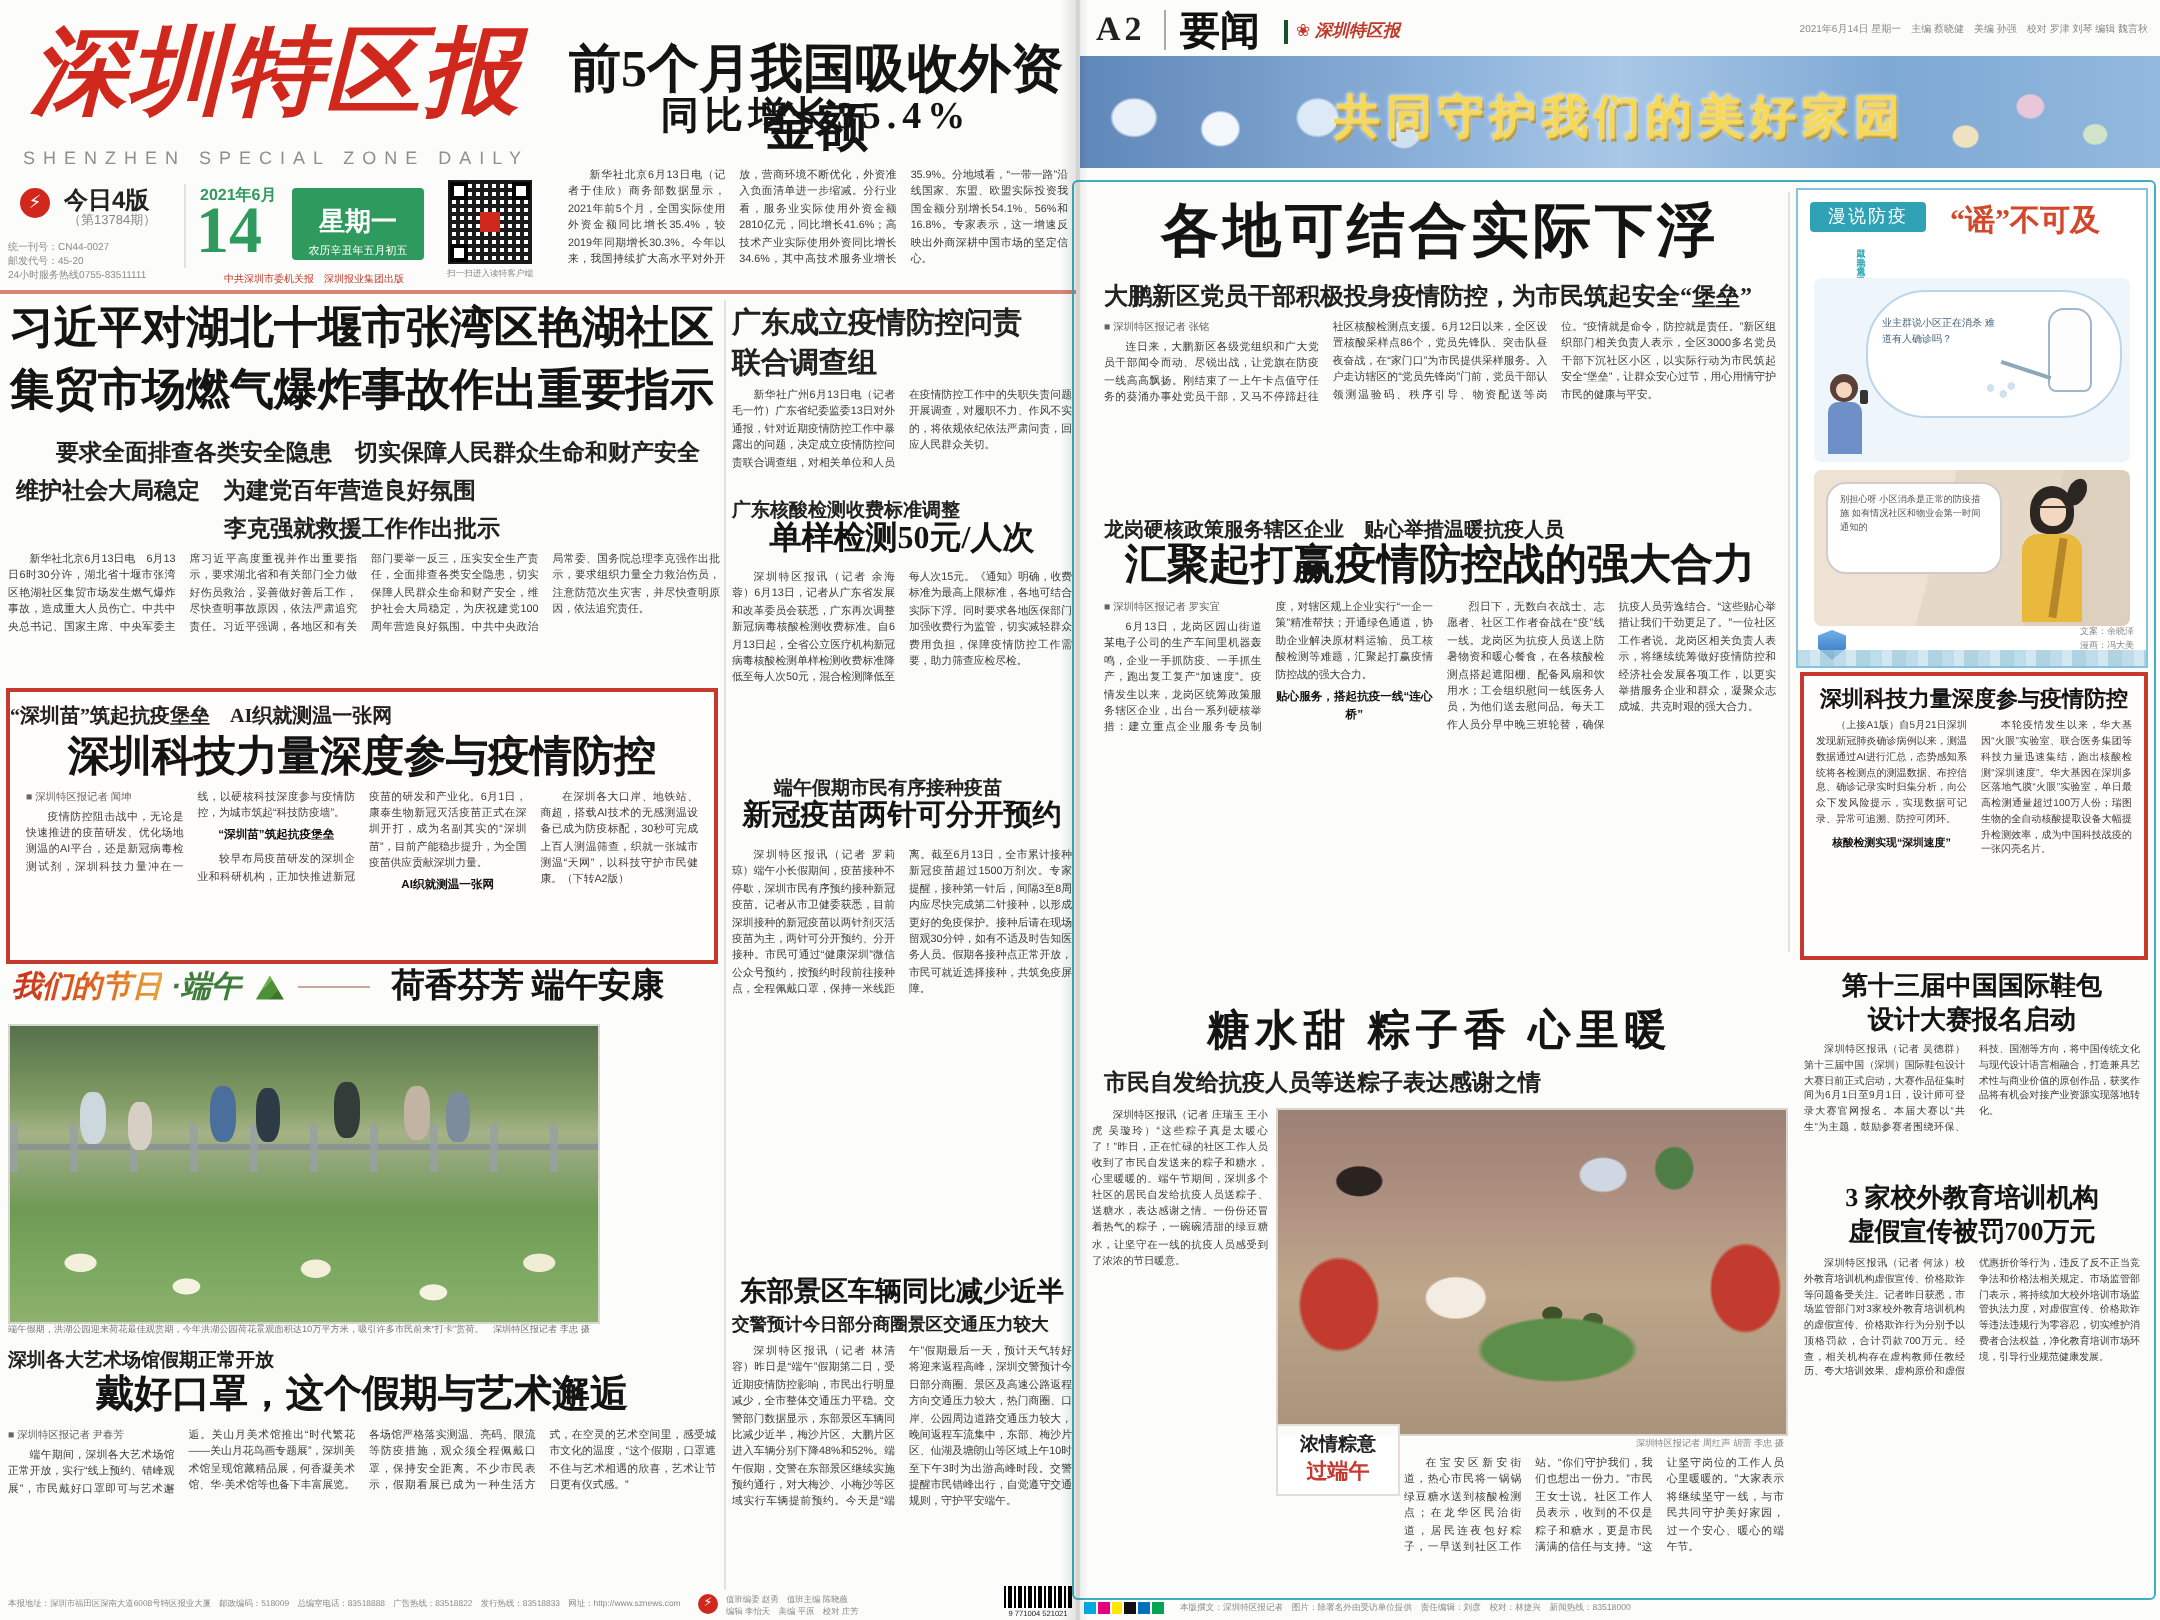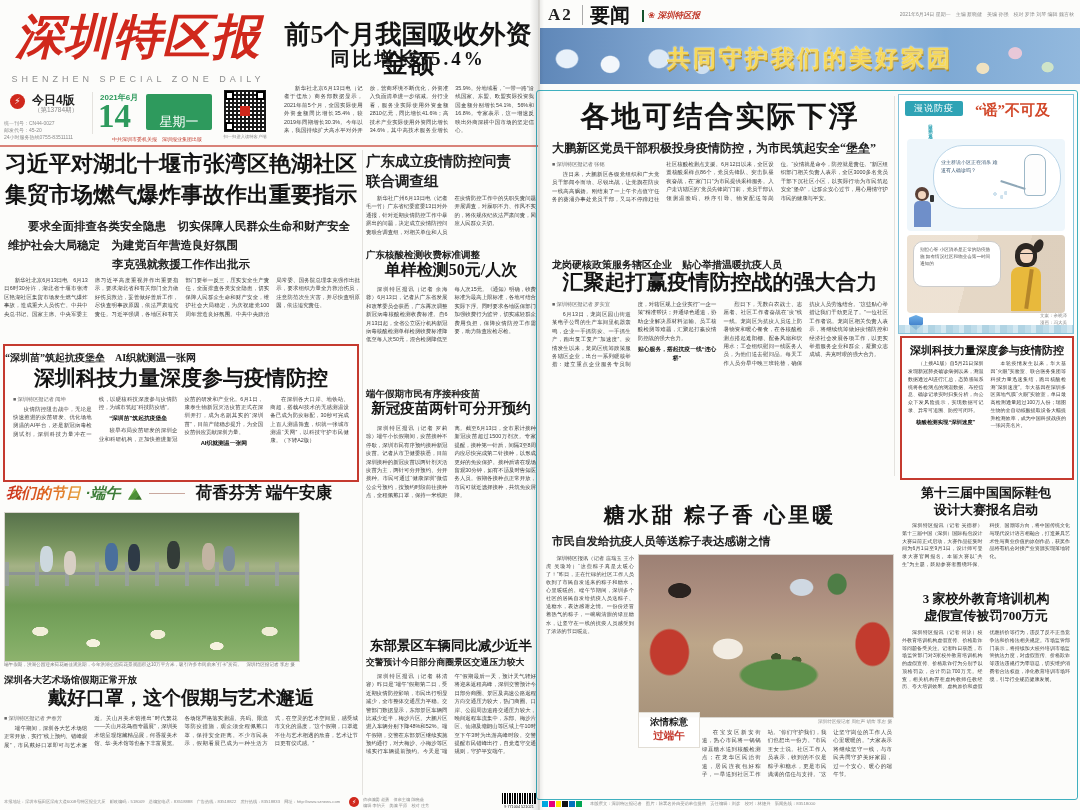--- a/index.html
+++ b/index.html
@@ -45,21 +45,21 @@
   <div class="abs" style="left:32px;top:92px;font-size:12px;font-weight:700;color:#222;">今日4版</div>
   <div class="abs meta" style="left:34px;top:106px;font-size:6.5px;">（第13784期）</div>
   <div class="abs meta" style="left:4px;top:120px;font-size:5px;">统一刊号：CN44-0027</div>
   <div class="abs meta" style="left:4px;top:127px;font-size:5px;">邮发代号：45-20</div>
   <div class="abs meta" style="left:4px;top:134px;font-size:5px;">24小时服务热线0755-83511111</div>
   <div class="abs vline" style="left:92px;top:92px;height:42px;"></div>
 
   <div class="abs" style="left:100px;top:92px;font-size:8px;color:#2e9a5d;font-weight:700;">2021年6月</div>
   <div class="abs" style="left:98px;top:98px;font-size:33px;color:#2e9a5d;font-weight:700;font-family:'Liberation Serif',serif;">14</div>
   <div class="abs greenbox" style="left:146px;top:94px;width:66px;height:36px;border-radius:2px;">
-    <div style="font-size:13px;font-weight:400;margin-top:19px;">星期一</div>
+    <div style="font-size:13px;font-weight:700;margin-top:8px;">星期一</div>
     <div style="font-size:5.5px;margin-top:2px;">农历辛丑年五月初五</div>
   </div>
   <div class="abs" style="left:94px;top:136px;width:126px;font-size:5px;color:#c0392b;text-align:center;">中共深圳市委机关报　深圳报业集团出版</div>
 
   <div class="abs qr" style="left:224px;top:90px;width:42px;height:42px;">
     <i style="left:1px;top:1px;"></i>
       <i style="right:1px;top:1px;"></i>
       <i style="left:1px;bottom:1px;"></i>
     <span style="position:absolute;left:16px;top:16px;width:10px;height:10px;background:#d0281c;"></span>
   </div>
@@ -89,21 +89,21 @@
   <div class="abs bt cols2" style="left:366px;top:194px;width:170px;height:48px;">
       <p>新华社广州6月13日电（记者毛一竹）广东省纪委监委13日对外通报，针对近期疫情防控工作中暴露出的问题，决定成立疫情防控问责联合调查组，对相关单位和人员在疫情防控工作中的失职失责问题开展调查，对履职不力、作风不实的，将依规依纪依法严肃问责，回应人民群众关切。</p>
     </div>
 
   <div class="abs kick" style="left:366px;top:249px;width:170px;font-size:9.5px;">广东核酸检测收费标准调整</div>
   <div class="abs hd" style="left:366px;top:261px;width:170px;font-size:16px;">单样检测50元/人次</div>
   <div class="abs bt cols2" style="left:366px;top:285px;width:170px;height:96px;">
       <p>深圳特区报讯（记者 余海蓉）6月13日，记者从广东省发展和改革委员会获悉，广东再次调整新冠病毒核酸检测收费标准。自6月13日起，全省公立医疗机构新冠病毒核酸检测单样检测收费标准降低至每人次50元，混合检测降低至每人次15元。《通知》明确，收费标准为最高上限标准，各地可结合实际下浮。同时要求各地医保部门加强收费行为监管，切实减轻群众费用负担，保障疫情防控工作需要，助力筛查应检尽检。</p>
     </div>
 
-  <div class="abs kick" style="left:366px;top:388px;width:170px;font-size:9.5px;">端午假期市民有序接种疫苗</div>
+  <div class="abs kick" style="left:387px;top:388px;width:170px;font-size:9.5px;">端午假期市民有序接种疫苗</div>
   <div class="abs hd" style="left:366px;top:400px;width:170px;font-size:14.5px;">新冠疫苗两针可分开预约</div>
   <div class="abs bt cols2" style="left:366px;top:424px;width:170px;height:204px;">
       <p>深圳特区报讯（记者 罗莉琼）端午小长假期间，疫苗接种不停歇，深圳市民有序预约接种新冠疫苗。记者从市卫健委获悉，目前深圳接种的新冠疫苗以两针剂灭活疫苗为主，两针可分开预约、分开接种。市民可通过“健康深圳”微信公众号预约，按预约时段前往接种点，全程佩戴口罩，保持一米线距离。截至6月13日，全市累计接种新冠疫苗超过1500万剂次。专家提醒，接种第一针后，间隔3至8周内应尽快完成第二针接种，以形成更好的免疫保护。接种后请在现场留观30分钟，如有不适及时告知医务人员。假期各接种点正常开放，市民可就近选择接种，共筑免疫屏障。</p>
     </div>
 
   <div class="abs redbox" style="left:3px;top:344px;width:352px;height:134px;">
     <div class="kick" style="margin-top:5px;font-size:10px;">“深圳苗”筑起抗疫堡垒　AI织就测温一张网</div>
     <div class="hd" style="font-size:21px;margin-top:2px;">深圳科技力量深度参与疫情防控</div>
     <div class="bt cols4" style="margin:4px 8px 0;height:72px;">
       <span class="byl">■ 深圳特区报记者 闻坤</span>

